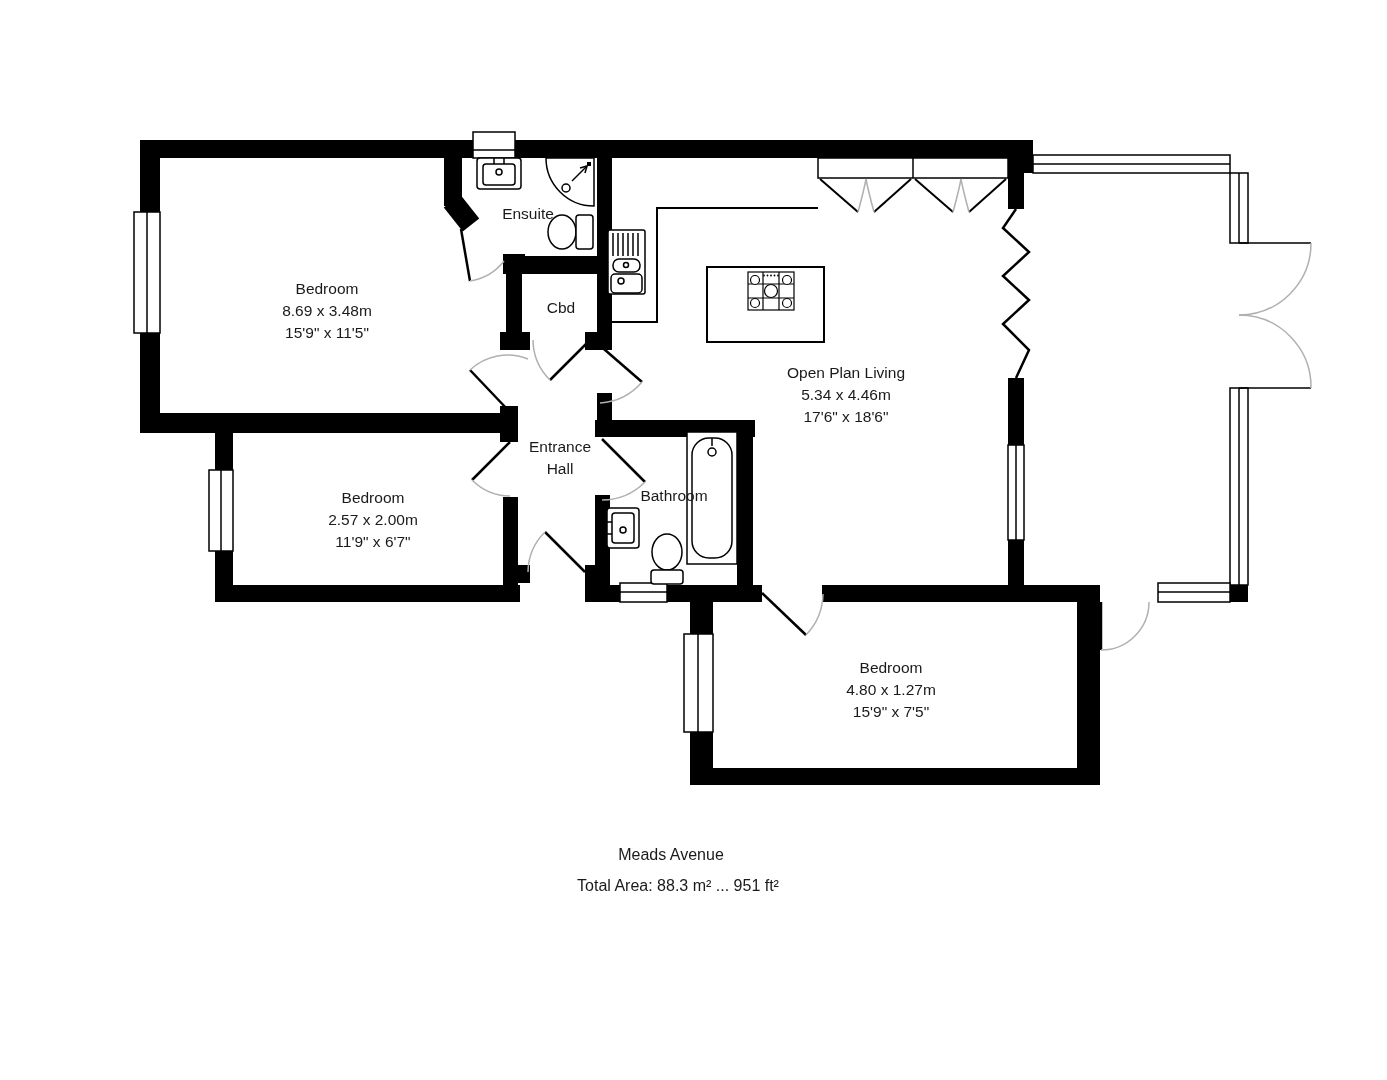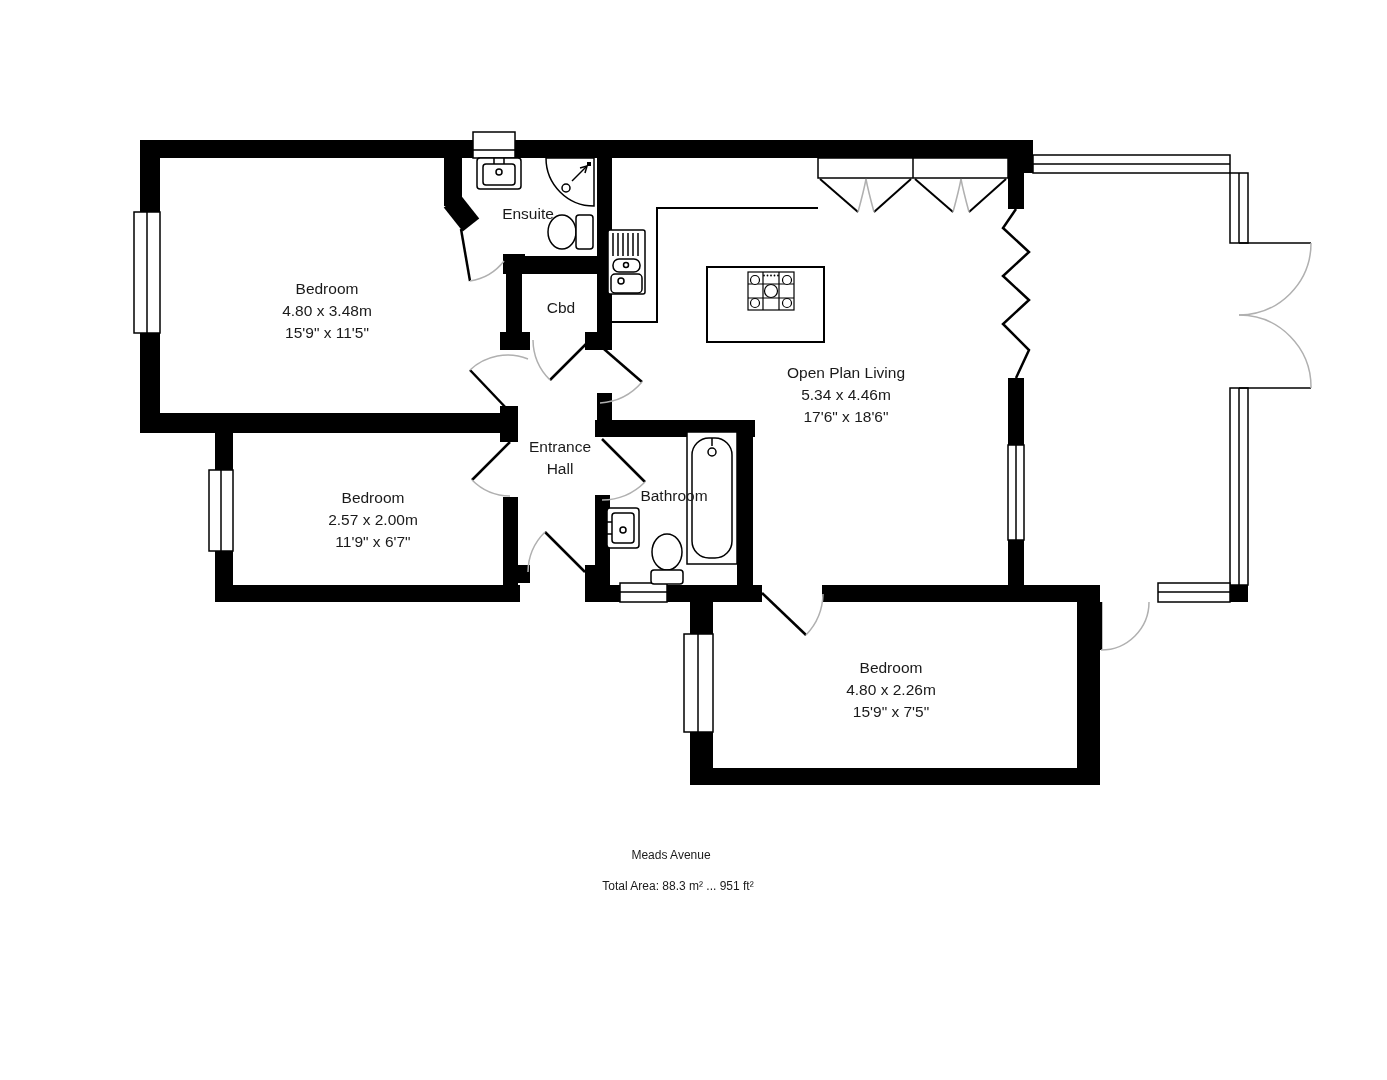--- a/index.html
+++ b/index.html
@@ -9,21 +9,21 @@
   }
   #plan-svg{position:absolute;left:0;top:0;}
   .room-label{
     position:absolute;transform:translate(-50%,-50%);
     text-align:center;font-size:15.5px;line-height:22px;color:#1a1a1a;white-space:nowrap;
   }
   .room-label span{display:block;}
   .room-label.wrap{white-space:normal;width:92px;}
   .footer-line{
     position:absolute;transform:translate(-50%,-50%);
-    font-size:12px;color:#1a1a1a;white-space:nowrap;text-align:center;
+    font-size:16px;color:#1a1a1a;white-space:nowrap;text-align:center;
   }
 </style>
 </head>
 <body>
 
 <div id="stage">
 
   <svg id="plan-svg" width="1387" height="1080" viewBox="0 0 1387 1080">
 
     <g fill="#000">
@@ -272,21 +272,21 @@
 
       <g stroke-width="1.5">
         <ellipse cx="667" cy="552" rx="15" ry="18"></ellipse>
         <rect x="651" y="570" width="32" height="14" rx="3"></rect>
       </g>
     </g>
   </svg>
 
   <div class="room-label" style="left:327px;top:311px">
     <span>Bedroom</span>
-    <span>4.80 x 3.48m</span>
+    <span>8.69 x 3.48m</span>
     <span>15'9" x 11'5"</span>
   </div>
 
   <div class="room-label" style="left:528px;top:214px">
     <span>Ensuite</span>
   </div>
 
   <div class="room-label" style="left:561px;top:308px">
     <span>Cbd</span>
   </div>
@@ -307,20 +307,20 @@
   <div class="room-label wrap" style="left:560px;top:458px">
     <span style="display:inline">Entrance Hall</span>
   </div>
 
   <div class="room-label" style="left:674px;top:496px">
     <span>Bathroom</span>
   </div>
 
   <div class="room-label" style="left:891px;top:690px">
     <span>Bedroom</span>
-    <span>4.80 x 2.26m</span>
+    <span>4.80 x 1.27m</span>
     <span>15'9" x 7'5"</span>
   </div>
 
   <div class="footer-line" style="left:671px;top:855px">Meads Avenue</div>
   <div class="footer-line" style="left:678px;top:886px">Total Area: 88.3 m² ... 951 ft²</div>
 
 </div>
 
 </body></html>

